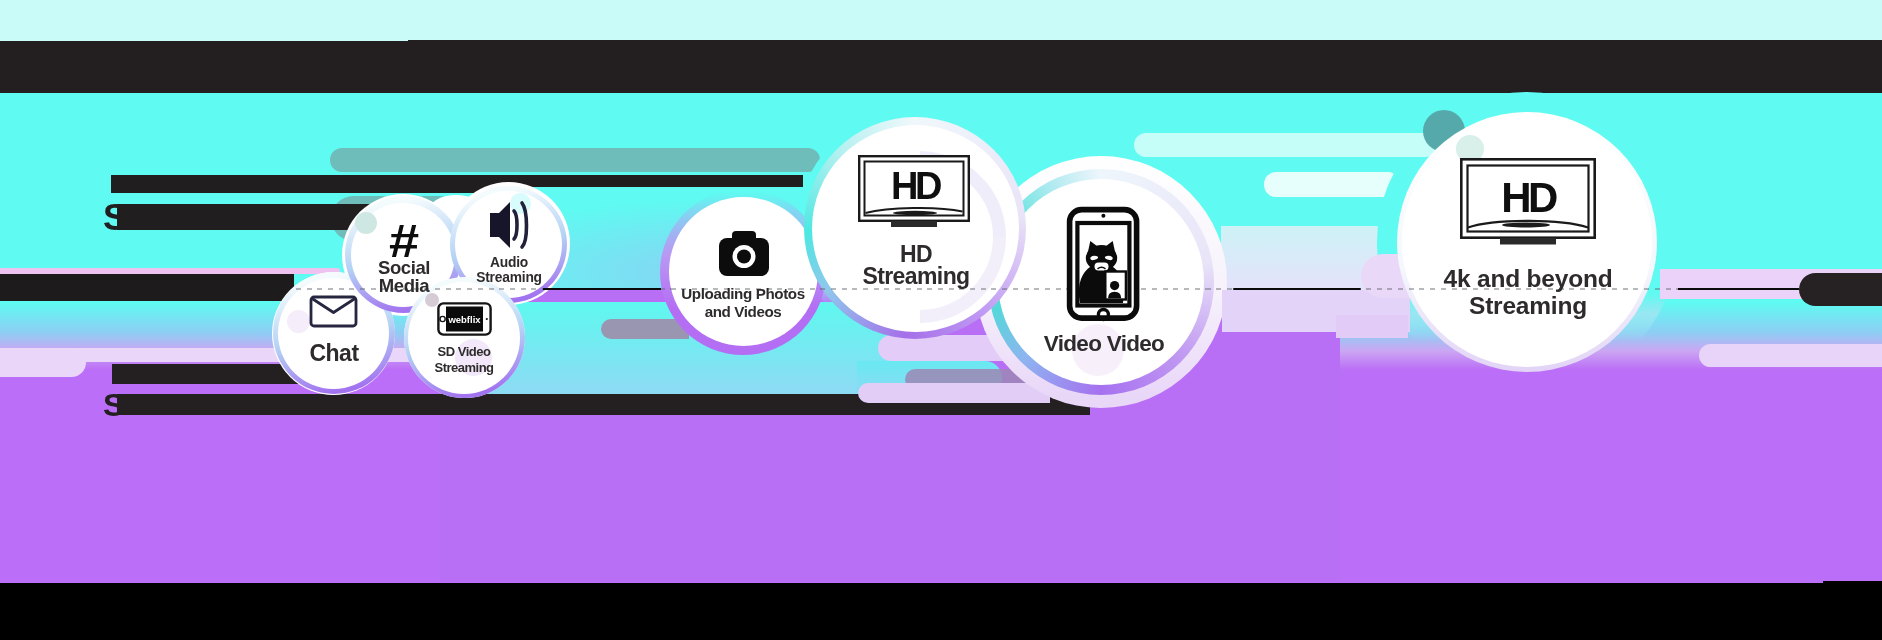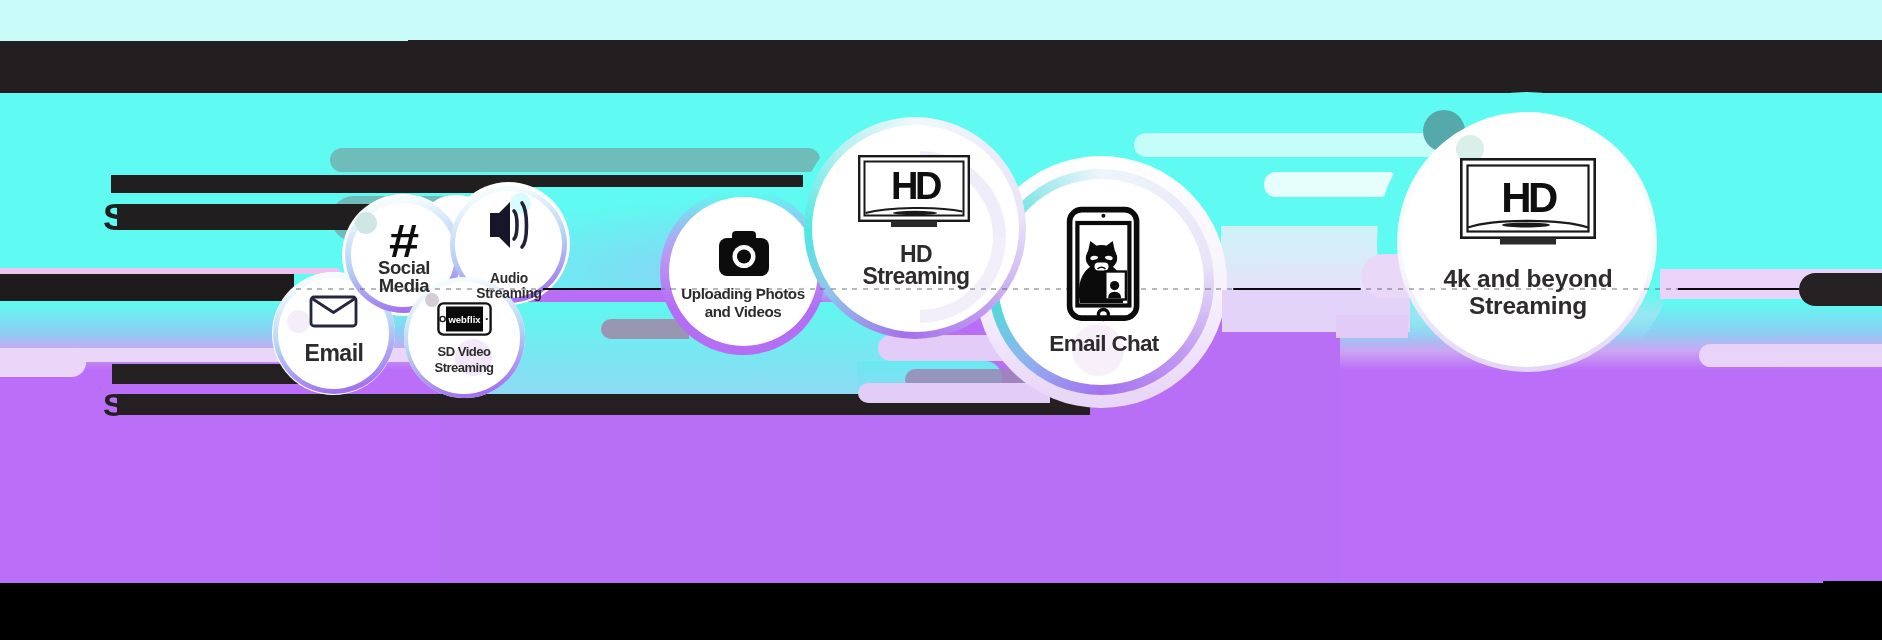--- a/index.html
+++ b/index.html
@@ -171,27 +171,27 @@
 
 <svg class="abs" style="left:1460px;top:158px;" width="136" height="89" viewBox="0 0 136 89">
   <rect x="1.3" y="1.3" width="133.4" height="78.4" fill="#fff" stroke="#1a1a1a" stroke-width="2.6"></rect>
   <rect x="7.5" y="7.5" width="121" height="66" fill="#fff" stroke="#1a1a1a" stroke-width="2.2"></rect>
   <path d="M8 69.5 C32 61.5,98 60,128 69.5" fill="none" stroke="#1a1a1a" stroke-width="2.2"></path>
   <ellipse cx="66" cy="67" rx="24" ry="2.4" fill="#1a1a1a"></ellipse>
   <rect x="40" y="80" width="56" height="6.5" fill="#2a2a2a"></rect>
   <text x="68" y="54" font-family="Liberation Sans,sans-serif" font-size="42" font-weight="700" fill="#0f0f0f" text-anchor="middle" letter-spacing="-3.5">HD</text>
 </svg>
 
-<div class="lbl" style="left:334px;top:340px;font-size:23px;letter-spacing:-.5px;">Email</div>
+<div class="lbl" style="left:334px;top:340px;font-size:23px;letter-spacing:-.5px;">Chat</div>
 <div class="lbl" style="left:404px;top:259px;font-size:18.5px;line-height:18.4px;letter-spacing:-.4px;">Social<br>Media</div>
-<div class="lbl" style="left:509px;top:256px;font-size:13.8px;line-height:14.6px;letter-spacing:-.2px;margin-top:16px;">Audio<br>Streaming</div>
+<div class="lbl" style="left:509px;top:256px;font-size:13.8px;line-height:14.6px;letter-spacing:-.2px;">Audio<br>Streaming</div>
 <div class="lbl" style="left:464px;top:344px;font-size:13px;line-height:15.6px;letter-spacing:-.5px;">SD Video<br>Streaming</div>
 <div class="lbl" style="left:743px;top:284.5px;font-size:15.2px;line-height:18.2px;letter-spacing:-.4px;">Uploading Photos<br>and Videos</div>
 <div class="lbl" style="left:916px;top:243px;font-size:23px;line-height:22.4px;letter-spacing:-.6px;">HD<br>Streaming</div>
-<div class="lbl" style="left:1104px;top:331px;font-size:22.5px;letter-spacing:-.7px;">Email Chat</div>
+<div class="lbl" style="left:1104px;top:331px;font-size:22.5px;letter-spacing:-.7px;">Video Video</div>
 <div class="lbl" style="left:1528px;top:266px;font-size:24.5px;line-height:26.8px;letter-spacing:-.2px;text-align:center;">4k and beyond<br>Streaming</div>
 
 <div class="abs" style="left:543px;top:288.2px;width:118px;height:2.3px;background:#0b0b0b;"></div>
 <div class="abs" style="left:1233px;top:288px;width:128px;height:2.3px;background:#0b0b0b;border-radius:2px;"></div>
 <div class="abs" style="left:1678px;top:288px;width:121px;height:2.3px;background:#0b0b0b;"></div>
 <div class="abs" style="left:1799px;top:272.5px;width:83px;height:33.5px;border-radius:17px 0 0 17px;background:#262223;"></div>
 
 <div class="abs" style="left:1823px;top:581px;width:59px;height:3px;background:#000;"></div>
 </div>
 

